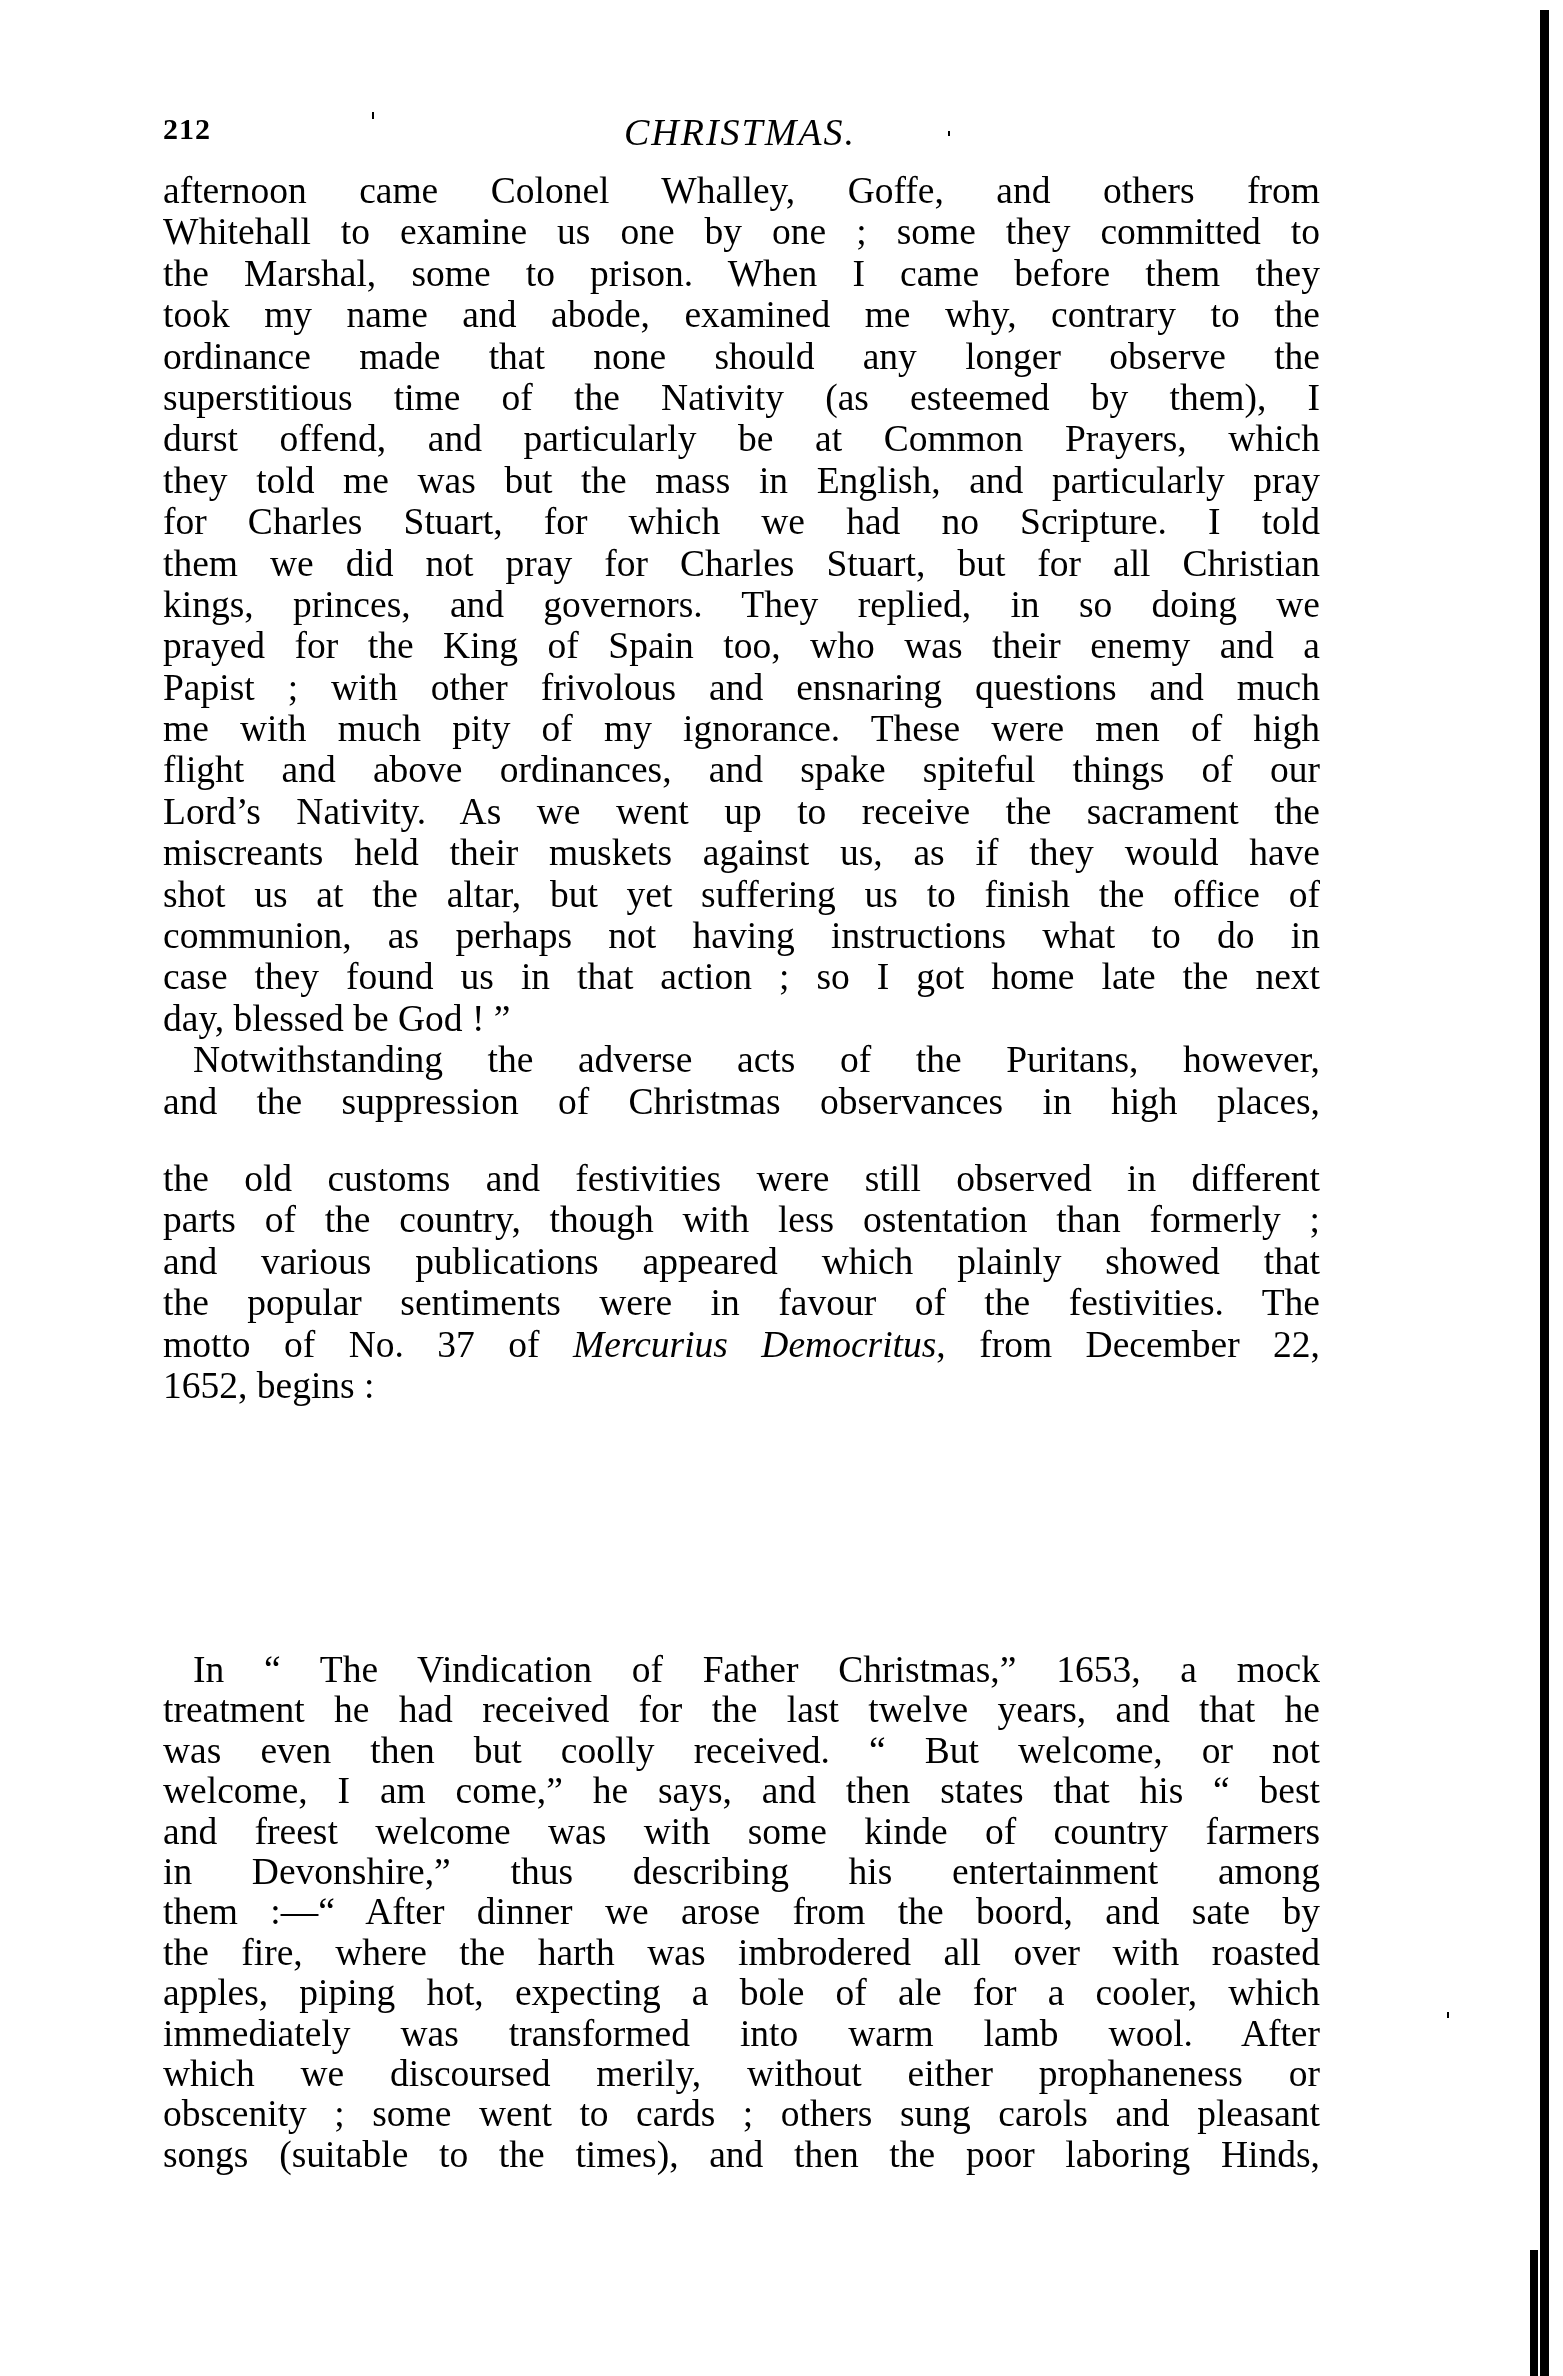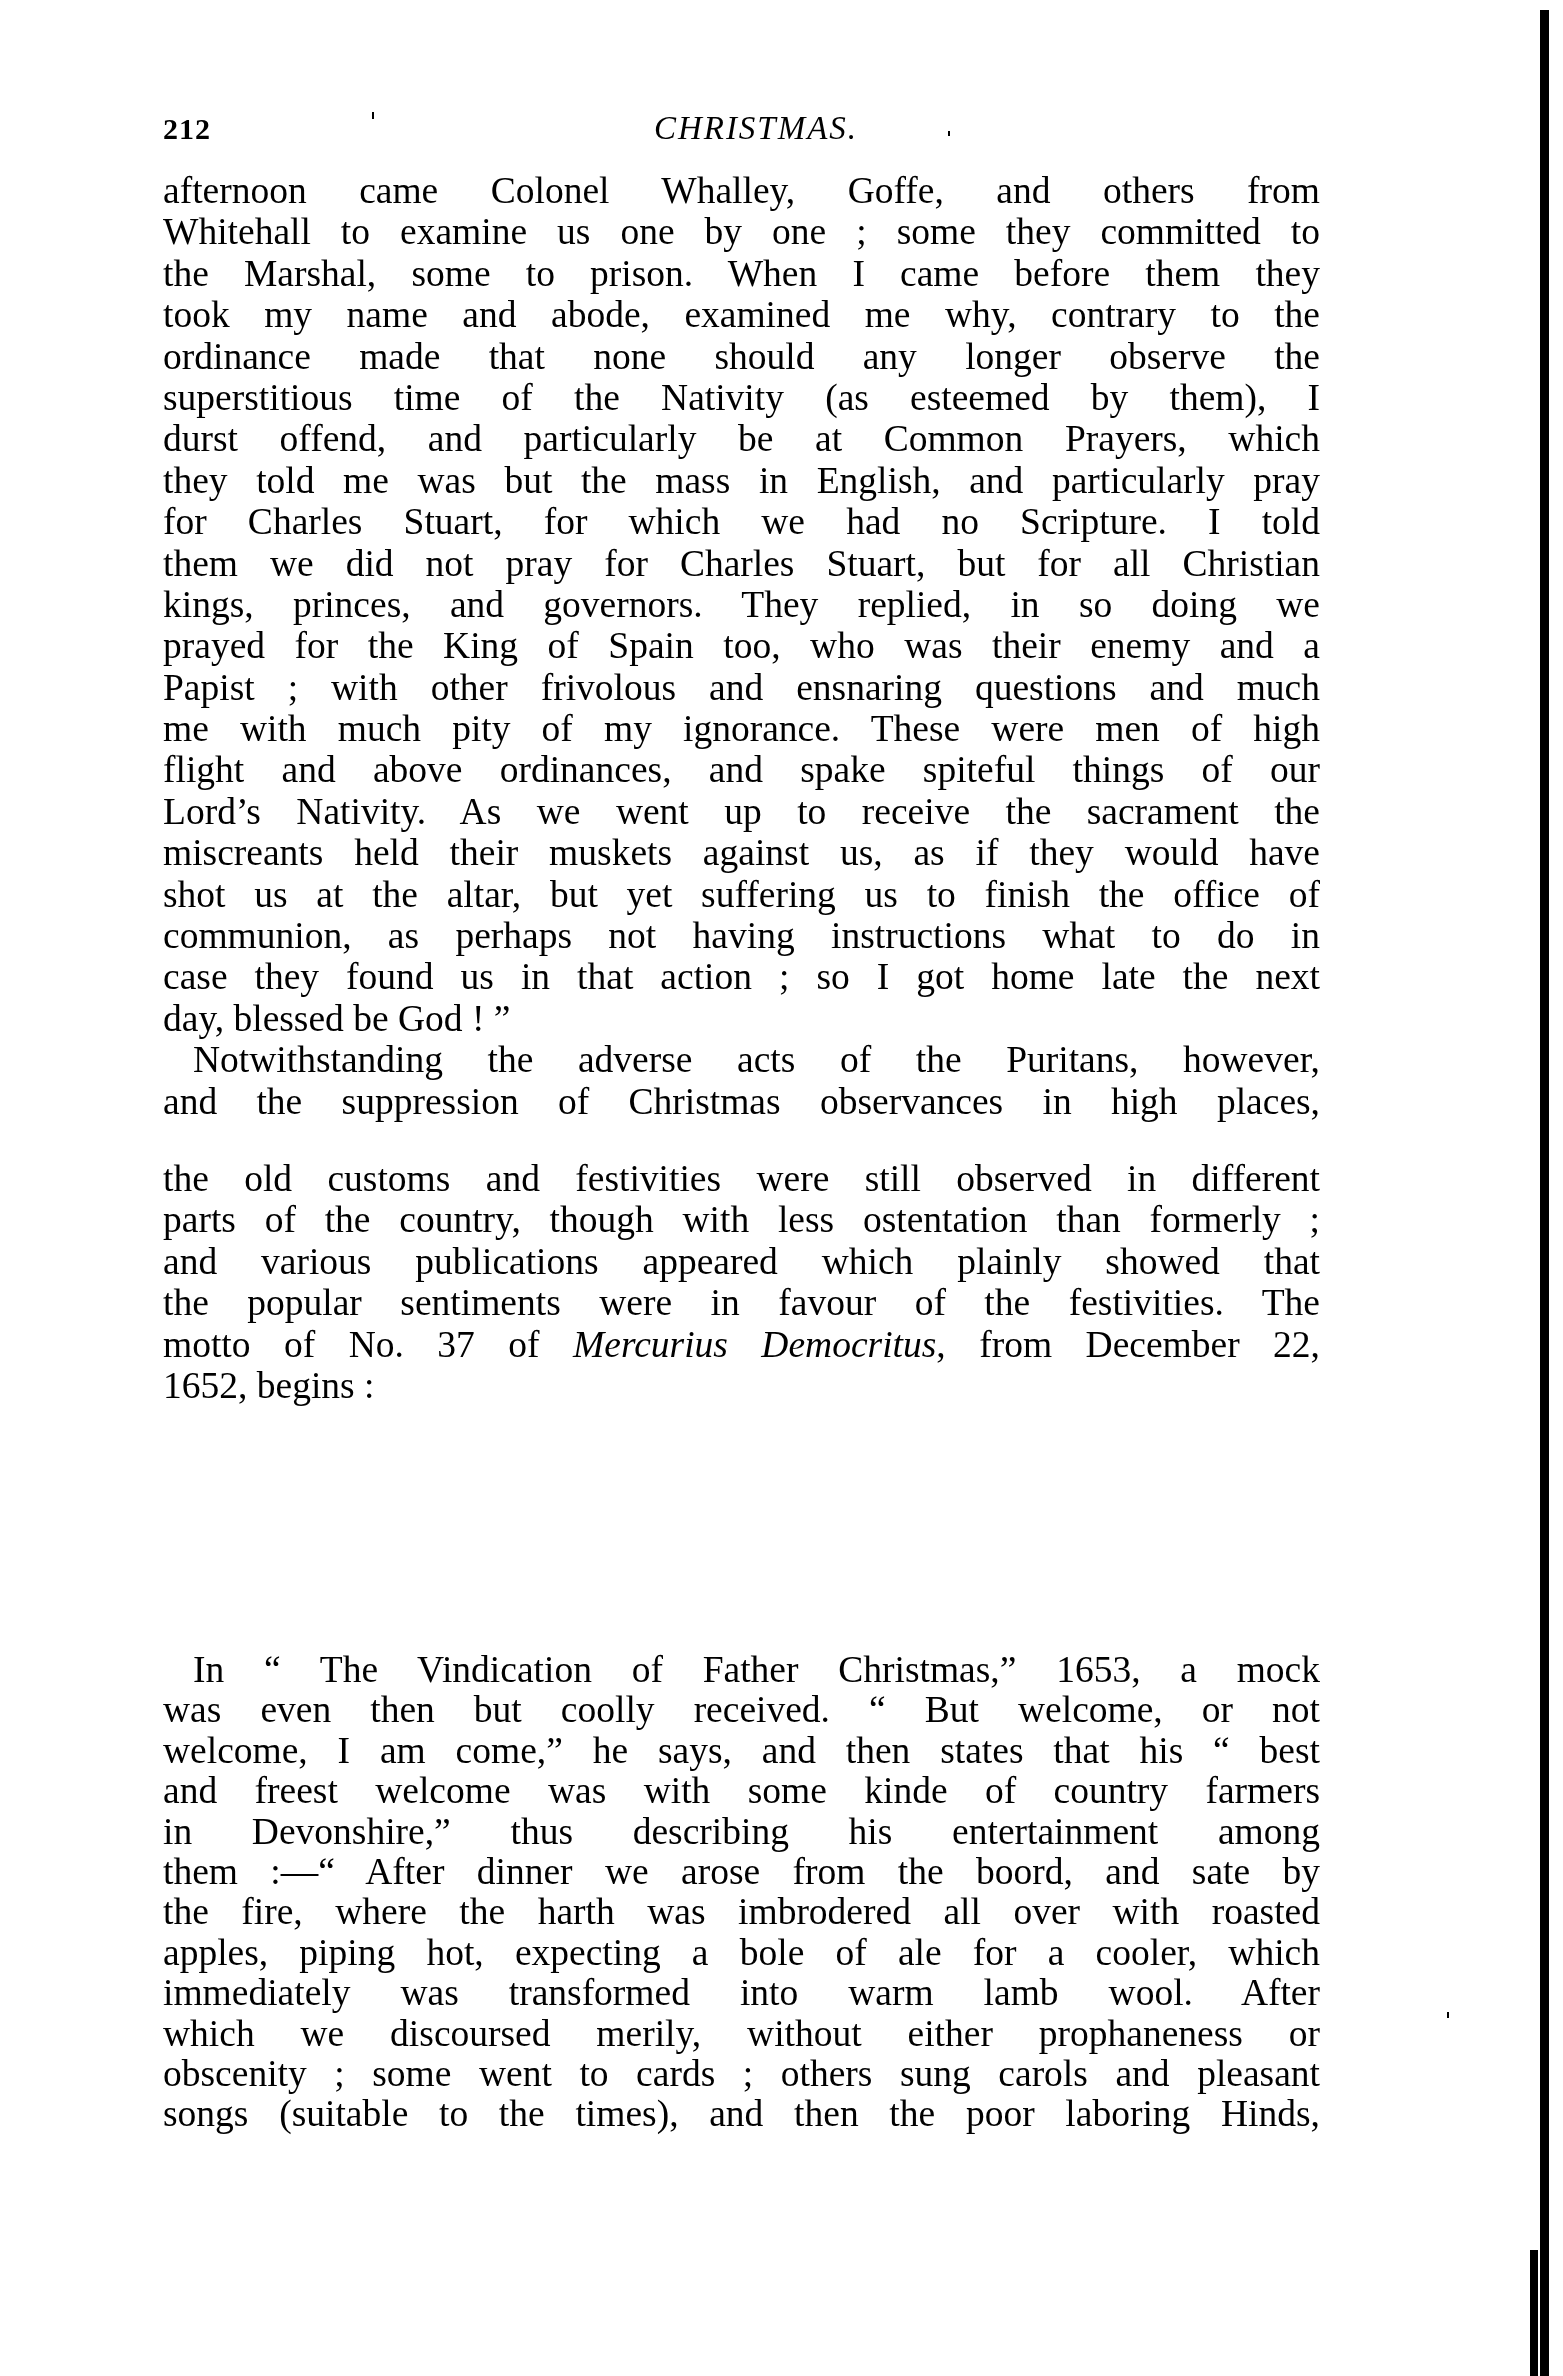--- a/index.html
+++ b/index.html
@@ -1,20 +1,20 @@
 <!DOCTYPE html>
 <html><head>
 <meta charset="utf-8">
 <style>
   html, body { margin: 0; padding: 0; background: #ffffff; }
   body { width: 1563px; height: 2376px; position: relative; overflow: hidden;
          font-family: "Liberation Serif", "DejaVu Serif", serif; color: #000; }
   .page { position: absolute; left: 0; top: 0; width: 1380px; height: 2376px; border-radius: 15px; }
   .header-num { position: absolute; left: 163px; top: 112px; font-size: 30px; font-weight: bold; letter-spacing: 1px; }
-  .header-title { position: absolute; left: 0; width: 1480px; top: 110px; text-align: center; font-size: 33px; font-style: italic; letter-spacing: 2px; padding-left: 16px; }
+  .header-title { position: absolute; left: 0; width: 1480px; top: 110px; text-align: center; font-size: 38px; font-style: italic; letter-spacing: 2px; }
   .text-block { position: absolute; left: 163px; width: 1157px; font-size: 37.5px; line-height: 41.4px; }
   .line { display: block; white-space: nowrap; text-align: justify; text-align-last: justify; height: 41.4px; }
   .line.last { text-align-last: left; }
   .line.indent { padding-left: 30px; }
   .block1 { top: 170px; }
   .block3 { top: 1650px; line-height: 40.4px; }
   .block3 .line { height: 40.4px; }
   .poem { position: absolute; left: 454px; top: 1472px; font-size: 27px; line-height: 28.5px; }
   .poem .pline { display: block; white-space: nowrap; }
   .poem .p2, .poem .p4 { padding-left: 69px; }
@@ -64,20 +64,21 @@
       <span class="line" style="white-space: nowrap;">and various publications appeared which plainly showed that</span>
       <span class="line" style="white-space: nowrap;">the popular sentiments were in favour of the festivities. The</span>
       <span class="line" style="white-space: nowrap;"><span>motto of No. 37 of </span><span class="it">Mercurius Democritus</span><span>, from December 22,</span></span>
       <span class="line last" style="white-space: nowrap;">1652, begins :</span>
     </div>
   </div>
 
 
   <div class="text-block block3">
     <span class="line indent" style="white-space: nowrap;">In “ The Vindication of Father Christmas,” 1653, a mock</span>
+    <span class="line" style="white-space: nowrap;">treatment he had received for the last twelve years, and that he</span>
     <span class="line" style="white-space: nowrap;">was even then but coolly received. “ But welcome, or not</span>
     <span class="line" style="white-space: nowrap;">welcome, I am come,” he says, and then states that his “ best</span>
     <span class="line" style="white-space: nowrap;">and freest welcome was with some kinde of country farmers</span>
     <span class="line" style="white-space: nowrap;">in Devonshire,” thus describing his entertainment among</span>
     <span class="line" style="white-space: nowrap;">them :—“ After dinner we arose from the boord, and sate by</span>
     <span class="line" style="white-space: nowrap;">the fire, where the harth was imbrodered all over with roasted</span>
     <span class="line" style="white-space: nowrap;">apples, piping hot, expecting a bole of ale for a cooler, which</span>
     <span class="line" style="white-space: nowrap;">immediately was transformed into warm lamb wool. After</span>
     <span class="line" style="white-space: nowrap;">which we discoursed merily, without either prophaneness or</span>
     <span class="line" style="white-space: nowrap;">obscenity ; some went to cards ; others sung carols and pleasant</span>

